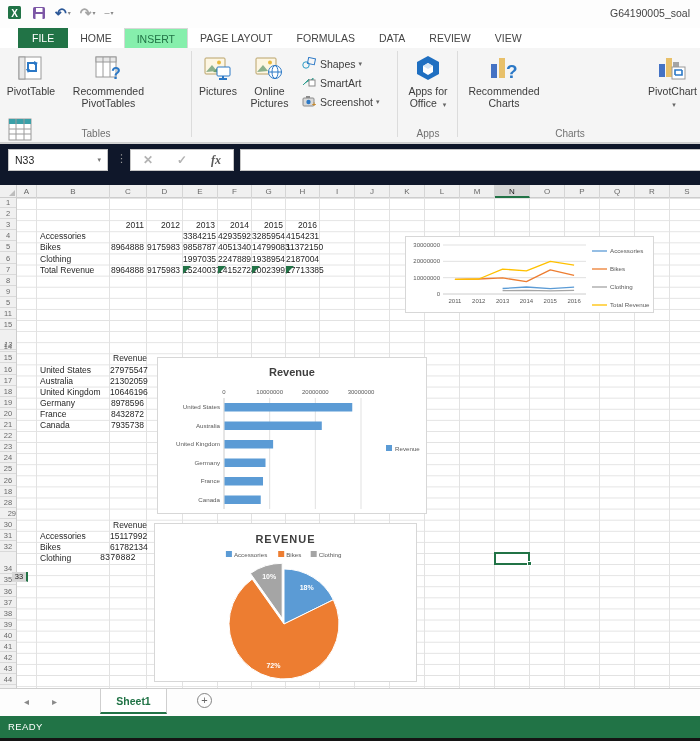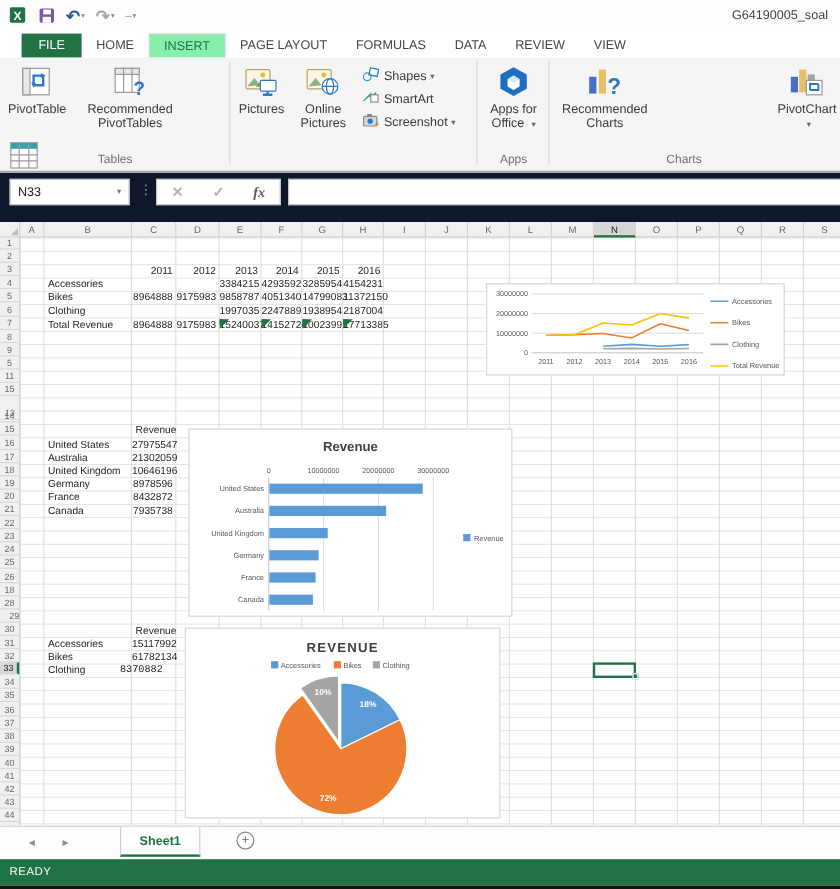--- a/index.html
+++ b/index.html
@@ -362,21 +362,21 @@
           <div class="rhd" style="top: 244.2px; height: 10.1px; line-height: 10.1px;">23</div>
           <div class="rhd" style="top: 255.3px; height: 10.1px; line-height: 10.1px;">24</div>
           <div class="rhd" style="top: 266.4px; height: 10.1px; line-height: 10.1px;">25</div>
           <div class="rhd" style="top: 277.5px; height: 10.1px; line-height: 10.1px;">26</div>
           <div class="rhd" style="top: 288.6px; height: 10.1px; line-height: 10.1px;">18</div>
           <div class="rhd" style="top: 299.7px; height: 10.1px; line-height: 10.1px;">28</div>
           <div class="rhd" style="top: 310.8px; height: 10.1px; line-height: 10.1px; text-align: right;">29</div>
           <div class="rhd" style="top: 321.9px; height: 10.1px; line-height: 10.1px;">30</div>
           <div class="rhd" style="top: 333px; height: 10.1px; line-height: 10.1px;">31</div>
           <div class="rhd" style="top: 344.1px; height: 10.1px; line-height: 10.1px;">32</div>
-          <div class="rhd sel" style="top: 354px; height: 10.1px; line-height: 10.1px;">33</div>
+          <div class="rhd sel" style="top: 374px; height: 10.1px; line-height: 10.1px; margin-left: 12px;">33</div>
           <div class="rhd" style="top: 366.3px; height: 10.1px; line-height: 10.1px;">34</div>
           <div class="rhd" style="top: 377.4px; height: 10.1px; line-height: 10.1px;">35</div>
           <div class="rhd" style="top: 388.5px; height: 10.1px; line-height: 10.1px;">36</div>
           <div class="rhd" style="top: 399.6px; height: 10.1px; line-height: 10.1px;">37</div>
           <div class="rhd" style="top: 410.7px; height: 10.1px; line-height: 10.1px;">38</div>
           <div class="rhd" style="top: 421.8px; height: 10.1px; line-height: 10.1px;">39</div>
           <div class="rhd" style="top: 432.9px; height: 10.1px; line-height: 10.1px;">40</div>
           <div class="rhd" style="top: 444px; height: 10.1px; line-height: 10.1px;">41</div>
           <div class="rhd" style="top: 455.1px; height: 10.1px; line-height: 10.1px;">42</div>
           <div class="rhd" style="top: 466.2px; height: 10.1px; line-height: 10.1px;">43</div>

